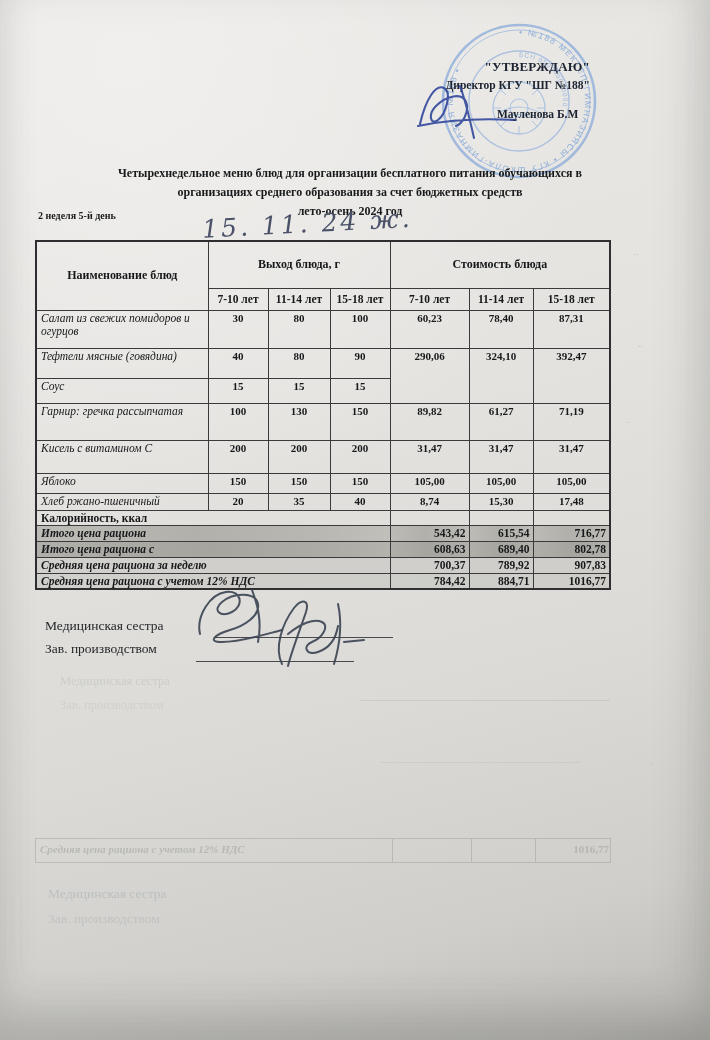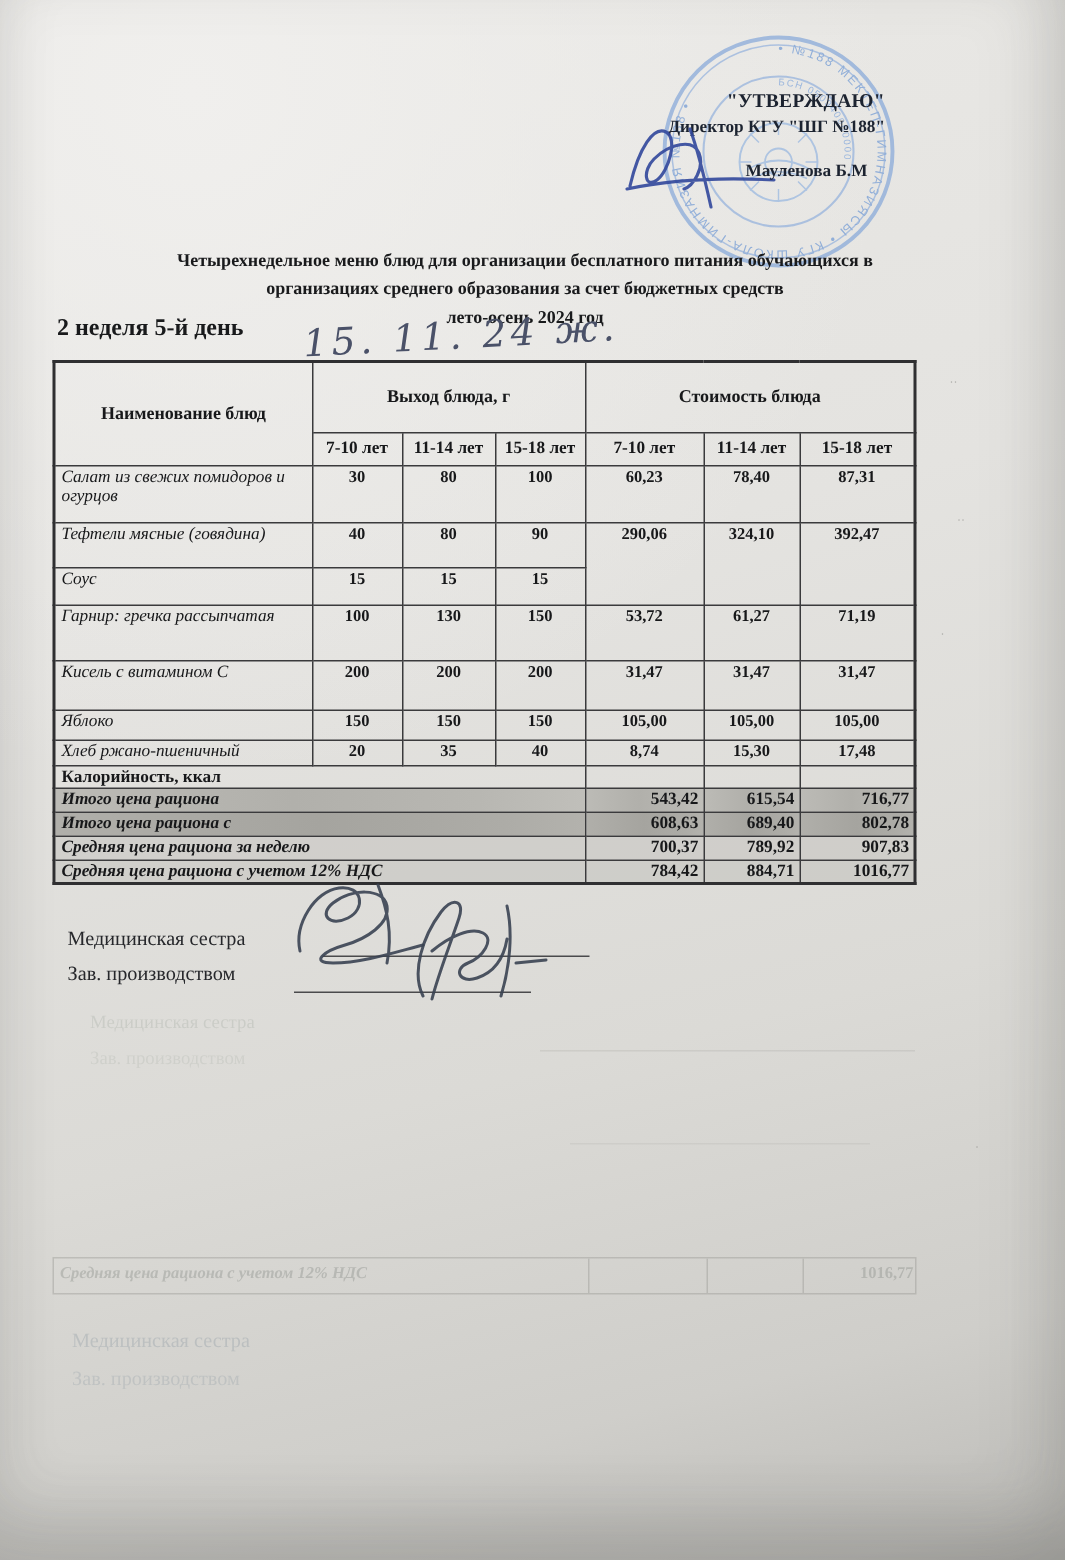--- a/index.html
+++ b/index.html
@@ -21,21 +21,21 @@
   .stamp{left:438px;top:20px;width:162px;height:162px;opacity:.82;}
 
   
   .approve-1{left:420px;top:59px;width:170px;text-align:right;font-weight:bold;font-size:13px;letter-spacing:.2px;color:#1c2330;}
   .approve-2{left:418px;top:79px;width:172px;text-align:right;font-weight:bold;font-size:11.5px;color:#1c2330;}
   .director-sig{left:416px;top:80px;width:104px;height:62px;}
   .approve-3{left:497px;top:108px;width:110px;font-weight:bold;font-size:11.5px;color:#1c2330;}
 
   
   .title-wrap{left:20px;top:164px;width:660px;text-align:center;font-weight:bold;font-size:12px;line-height:19px;color:#191a1c;}
-  .week-label{left:38px;top:210px;font-weight:bold;font-size:16px;color:#191a1c;}
+  .week-label{left:38px;top:210px;font-weight:bold;font-size:10px;color:#191a1c;}
   .date-hand{left:196px;top:200px;width:230px;height:44px;}
   .date-hand text{font-family:"DejaVu Serif",serif;font-style:italic;font-size:25px;fill:#4a5168;letter-spacing:3px;}
 
   
   table.menu{
     position:absolute;left:35px;top:240px;width:574px;
     border-collapse:collapse;table-layout:fixed;
     font-size:11px;color:#17181a;
     border:2px solid #2f2f31;
   }
@@ -181,21 +181,21 @@
       <td class="name">Соус</td>
       <td class="num">15</td>
       <td class="num">15</td>
       <td class="num">15</td>
     </tr>
     <tr style="height:37px">
       <td class="name">Гарнир: гречка рассыпчатая</td>
       <td class="num">100</td>
       <td class="num">130</td>
       <td class="num">150</td>
-      <td class="num">53,72</td>
+      <td class="num">89,82</td>
       <td class="num">61,27</td>
       <td class="num">71,19</td>
     </tr>
     <tr style="height:33px">
       <td class="name">Кисель с витамином С</td>
       <td class="num">200</td>
       <td class="num">200</td>
       <td class="num">200</td>
       <td class="num">31,47</td>
       <td class="num">31,47</td>

